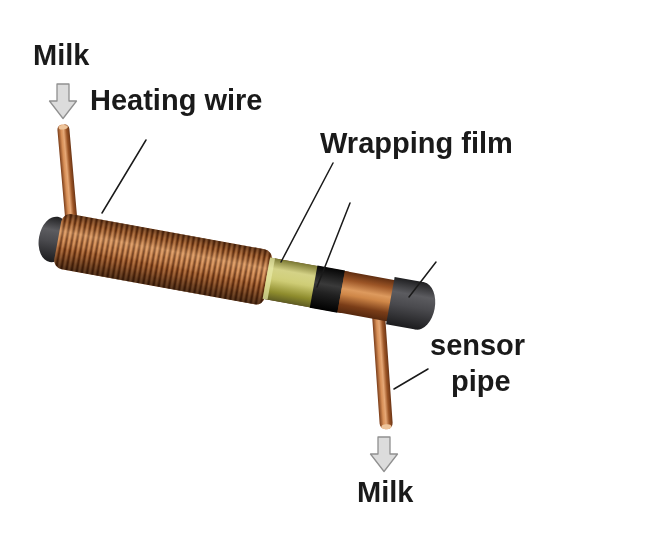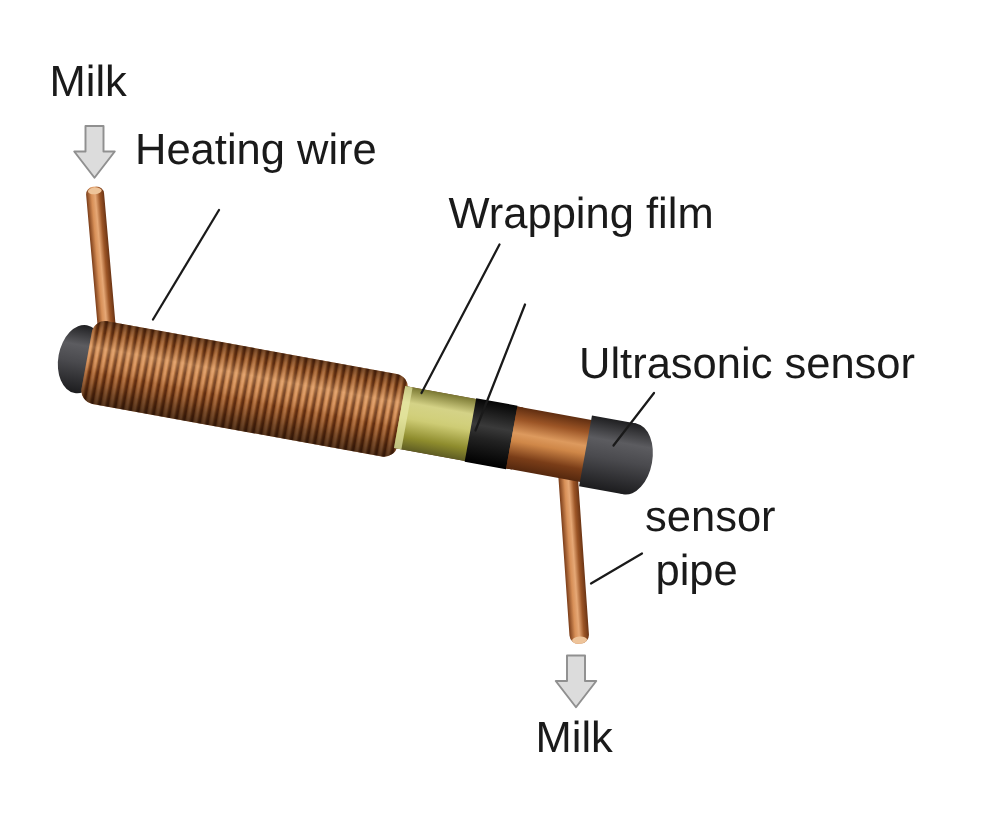--- a/index.html
+++ b/index.html
@@ -7,21 +7,21 @@
     position:relative;
     width:669px;
     height:547px;
     background:#ffffff;
     overflow:hidden;
     font-family:"Liberation Sans", sans-serif;
   }
   .scene{position:absolute;left:0;top:0;width:669px;height:547px;}
   .label{
     position:absolute;
-    font-weight:400;
+    font-weight:700;
     font-size:29px;
     line-height:1.1;
     color:#1a1a1a;
     white-space:nowrap;
     letter-spacing:0px;
   }
 </style>
 </head>
 <body>
 
@@ -115,19 +115,18 @@
       <line x1="146" y1="140" x2="102" y2="213"></line>
       <line x1="333" y1="163" x2="281" y2="262"></line>
       <line x1="350" y1="203" x2="317" y2="287"></line>
       <line x1="436" y1="262" x2="409" y2="297"></line>
       <line x1="428" y1="369" x2="394" y2="389"></line>
     </g>
   </svg>
 
   <div class="label" style="left:33px;top:40px;">Milk</div>
   <div class="label" style="left:90px;top:85px;">Heating wire</div>
-  <div class="label" style="left:299px;top:128px;">Wrapping film</div>
-  <div class="label" style="left:386px;top:228px;">Ultrasonic sensor</div>
+  <div class="label" style="left:320px;top:128px;">Wrapping film</div>
   <div class="label" style="left:430px;top:330px;">sensor</div>
-  <div class="label" style="left:437px;top:366px;">pipe</div>
+  <div class="label" style="left:451px;top:366px;">pipe</div>
   <div class="label" style="left:357px;top:477px;">Milk</div>
 
 </div>
 
 </body></html>

